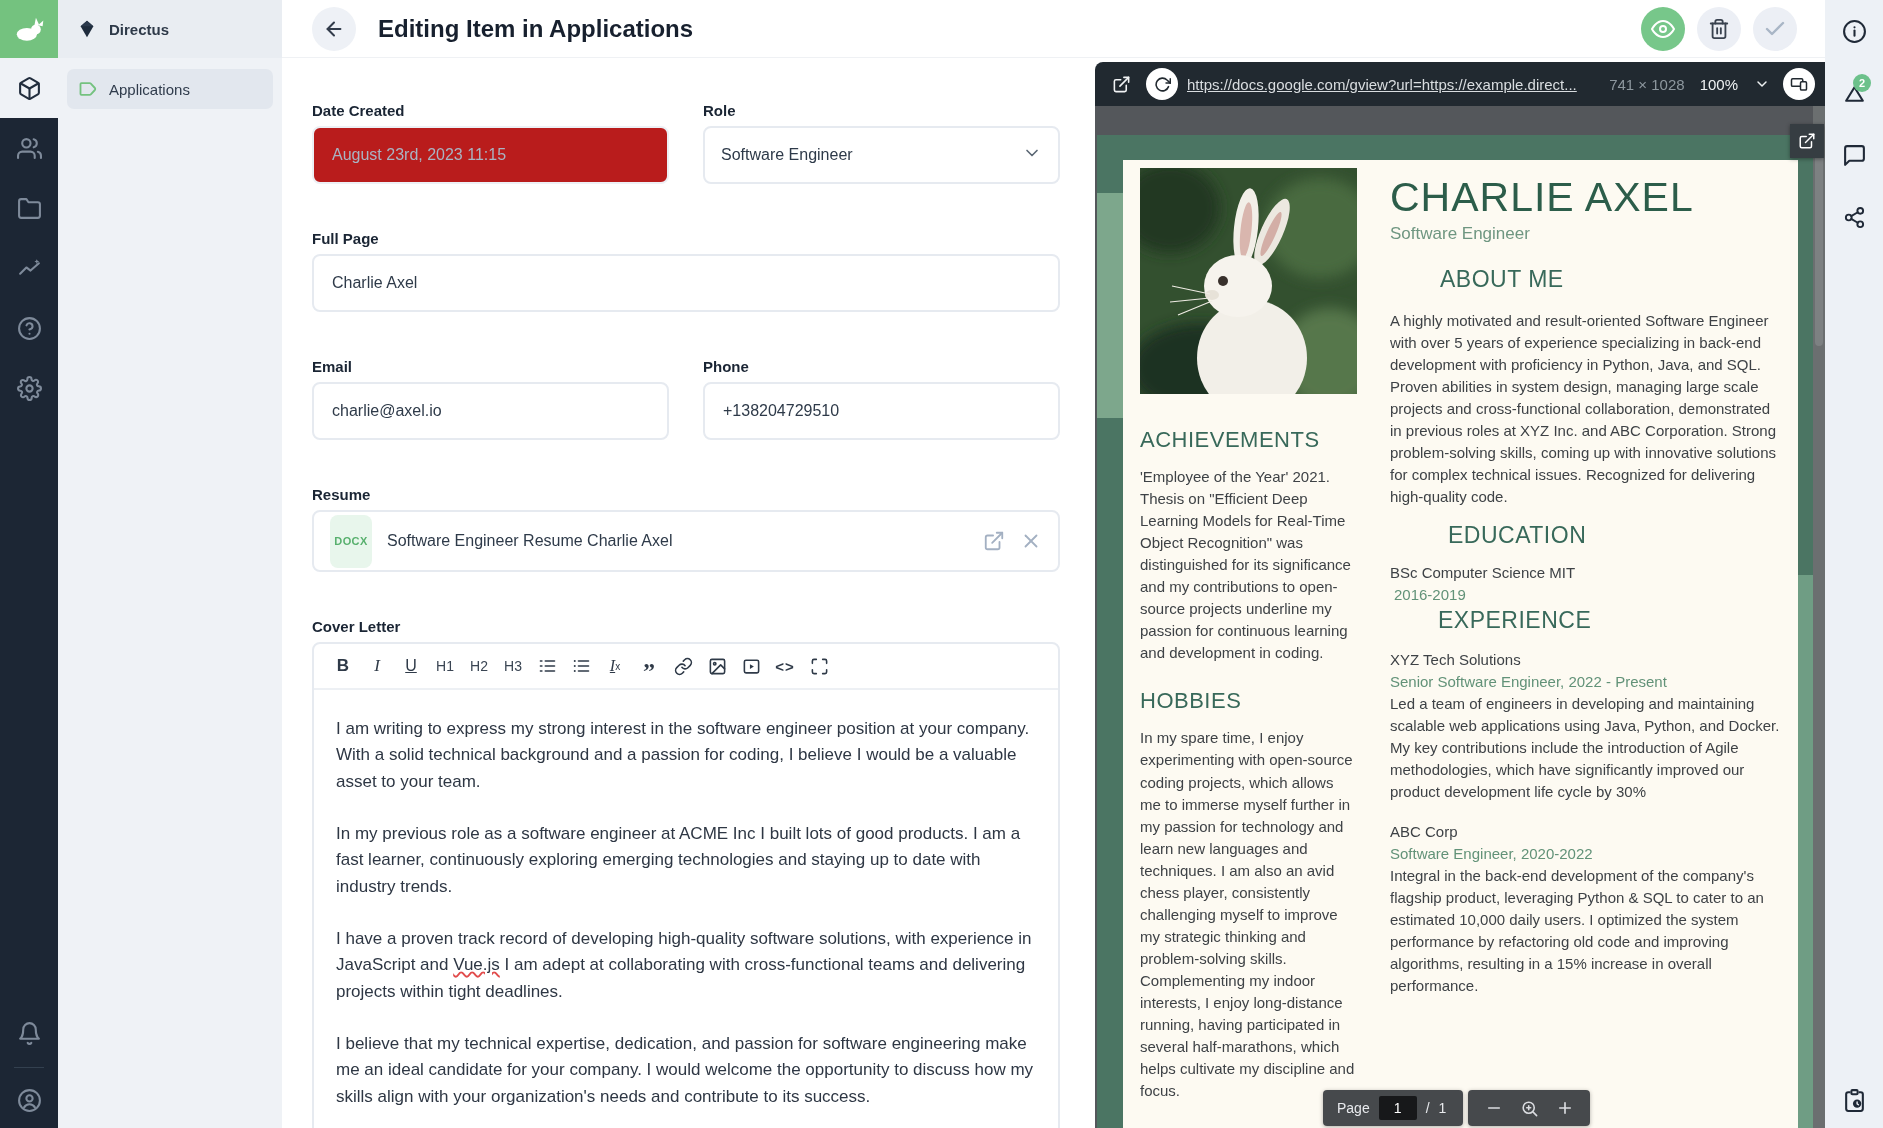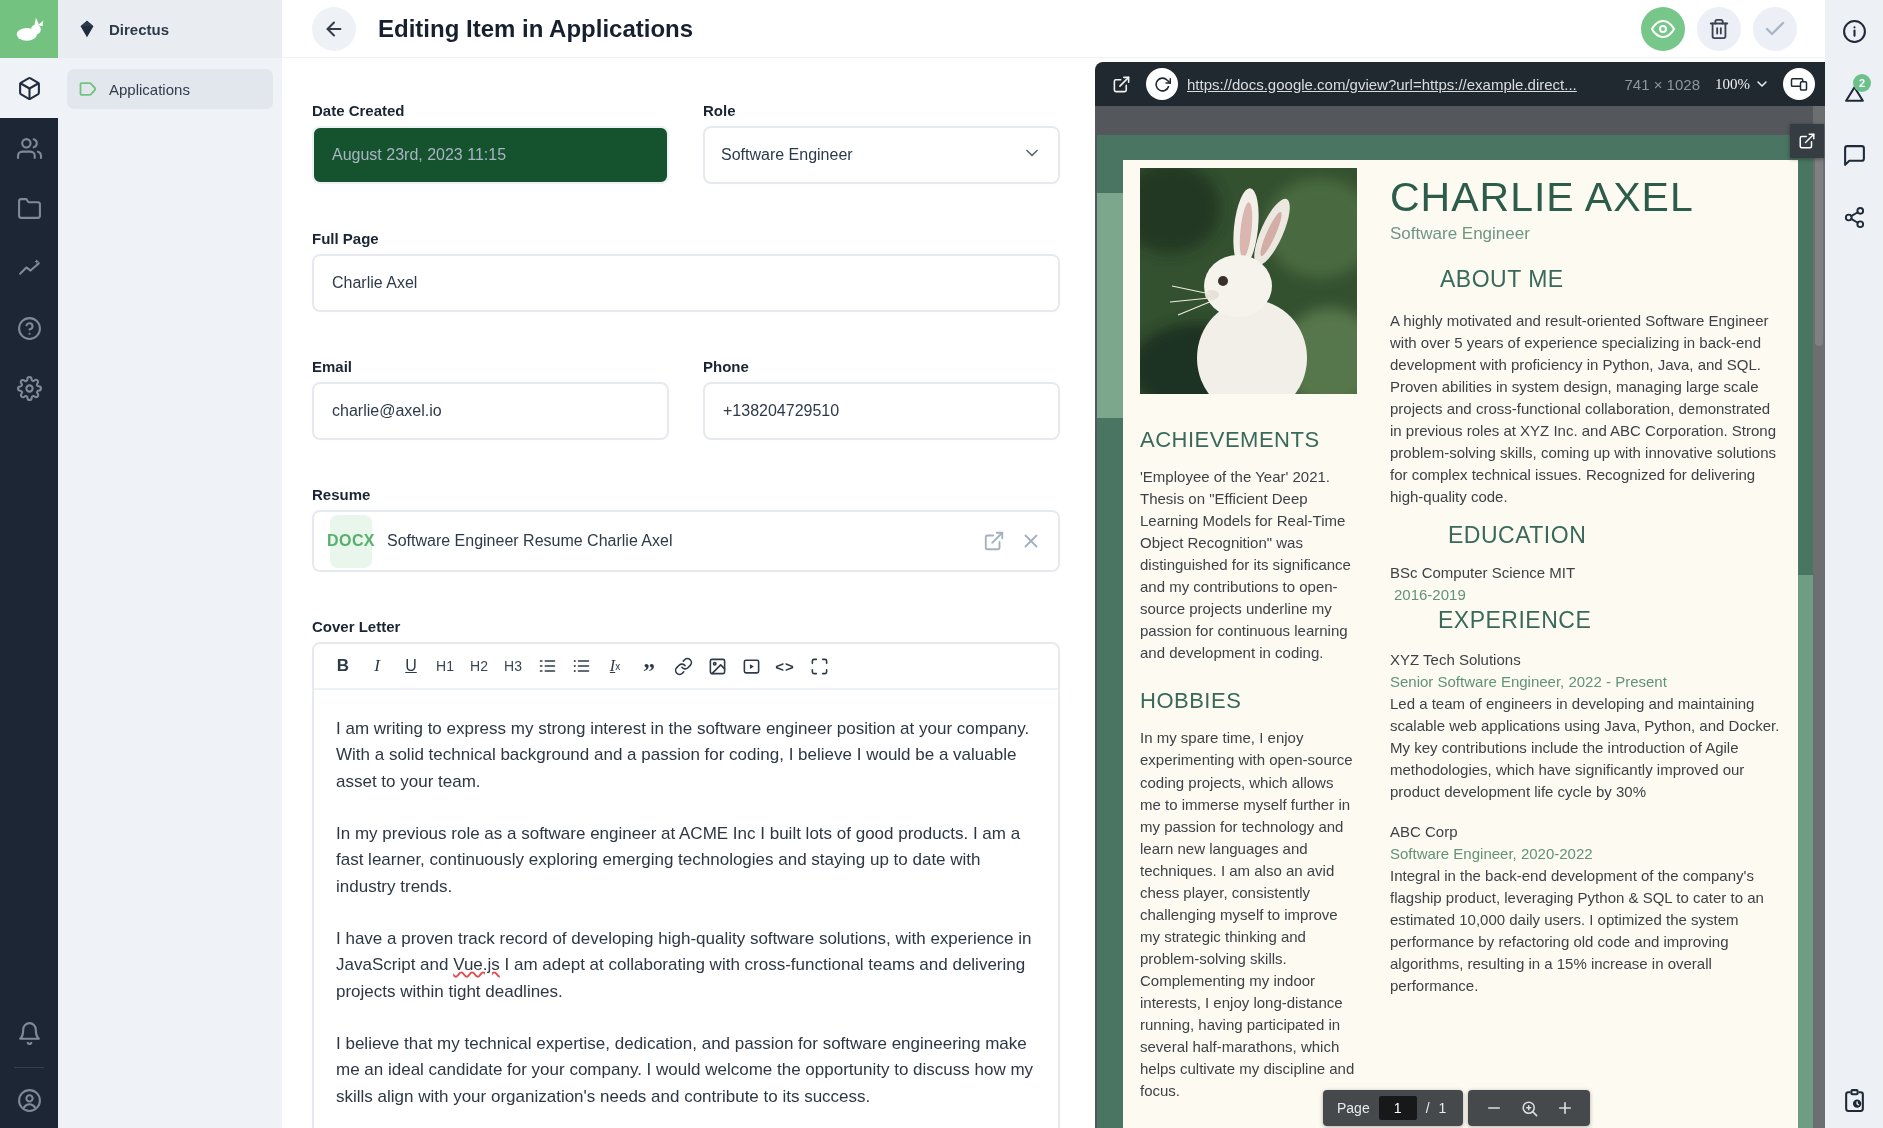--- a/index.html
+++ b/index.html
@@ -39,27 +39,27 @@
   .content-row { flex:1; display:flex; min-height:0; }
 
   
   .form-area { width:813px; padding:44px 0 0 30px; flex-shrink:0; overflow:hidden; }
   .frow { display:flex; gap:34px; margin-bottom:46px; }
   .field { width:748px; }
   .field.half { width:357px; }
   .field label { display:block; font-size:15px; font-weight:bold; color:#1a2534; margin-bottom:7px; }
   .tinput { width:100%; height:58px; border:2px solid #e6eaf0; border-radius:8px; padding:0 18px; font-size:16px;
             color:#2e3a49; background:#fff; font-family:"Liberation Sans",sans-serif; outline:none; }
-  .tinput.disabled { background:#14532d; border-color:#edf0f5; color:#a9b4c3; }
+  .tinput.disabled { background:#b91c1c; border-color:#edf0f5; color:#a9b4c3; }
   .select { height:58px; border:2px solid #e6eaf0; border-radius:8px; padding:0 16px; display:flex; align-items:center;
             font-size:16px; color:#2e3a49; cursor:pointer; }
   .select .chev { margin-left:auto; color:#5b6774; }
 
   .file-box { height:62px; border:2px solid #e6eaf0; border-radius:8px; display:flex; align-items:center; padding:0 16px; cursor:pointer; }
-  .file-chip { width:42px; height:53px; border-radius:8px; background:#e8f6ec; color:#58b06e; font-size:16px; font-weight:bold;
+  .file-chip { width:42px; height:53px; border-radius:8px; background:#e8f6ec; color:#58b06e; font-size:11px; font-weight:bold;
                letter-spacing:.4px; display:flex; align-items:center; justify-content:center; }
   .file-name { font-size:16px; color:#2e3a49; margin-left:15px; }
   .file-actions { margin-left:auto; display:flex; gap:15px; color:#a3b0c2; }
   .file-actions svg { cursor:pointer; }
 
   .editor { border:2px solid #e6eaf0; border-radius:8px; height:520px; display:flex; flex-direction:column; overflow:hidden; }
   .toolbar { height:46px; border-bottom:2px solid #edf0f4; display:flex; align-items:center; padding:0 12px; flex-shrink:0; }
   .tb-btn { width:34px; height:34px; display:flex; align-items:center; justify-content:center; color:#2f3a48; font-size:16px;
             cursor:pointer; border-radius:4px; }
   .tb-btn.bold { font-weight:bold; font-size:17px; }
@@ -75,21 +75,21 @@
   .misspell { text-decoration:underline; text-decoration-style:wavy; text-decoration-color:#e14b4b; text-decoration-thickness:1.5px; }
 
   
   .preview-panel { width:730px; display:flex; flex-direction:column; flex-shrink:0; }
   .preview-toolbar { height:44px; margin-top:4px; background:#212930; display:flex; align-items:center; padding:0 10px; gap:9px;
                      border-top-left-radius:8px; flex-shrink:0; }
   .ptb-icon { width:32px; height:32px; border-radius:50%; display:flex; align-items:center; justify-content:center; color:#f2f4f5; cursor:pointer; flex-shrink:0; }
   .ptb-icon.white { background:#fff; color:#212930; }
   .purl { flex:1; color:#d9dde0; font-size:15px; white-space:nowrap; overflow:hidden; text-overflow:ellipsis;text-decoration:underline; }
   .pdims { color:#8d979e; font-size:15px; margin-right:6px; white-space:nowrap; }
-  .pzoom { color:#eef1f2; font-size:15px; display:flex; align-items:center; gap:4px; cursor:pointer; margin-right:4px;font-family:Liberation Serif, serif; }
+  .pzoom { color:#eef1f2; font-size:15px; display:flex; align-items:center; gap:16px; cursor:pointer; margin-right:4px; }
 
   .preview-body { flex:1; position:relative; background:#54575b; overflow:hidden; }
   .doc-page { position:absolute; left:2px; top:29px; width:716px; height:1020px; background:#4b7563; }
   .band-left { position:absolute; left:0; top:58px; width:26px; height:225px; background:#7da78c; }
   .band-right { position:absolute; right:0; top:440px; width:15px; height:580px; background:#6f9d84; }
   .doc-inner { position:absolute; left:26px; right:15px; top:25px; bottom:0; background:#fdfaf2; }
   .scroll-strip { position:absolute; right:0; top:0; bottom:0; width:12px; background:#6b6f70; }
   .scroll-thumb { position:absolute; right:2px; top:30px; width:8px; height:210px; background:#7d8182; border-radius:4px; }
   .overlay-open { position:absolute; left:695px; top:18px; width:34px; height:34px; background:#363d42; color:#fff;
                   display:flex; align-items:center; justify-content:center; cursor:pointer; z-index:5; box-shadow:0 1px 4px rgba(0,0,0,.4); }

